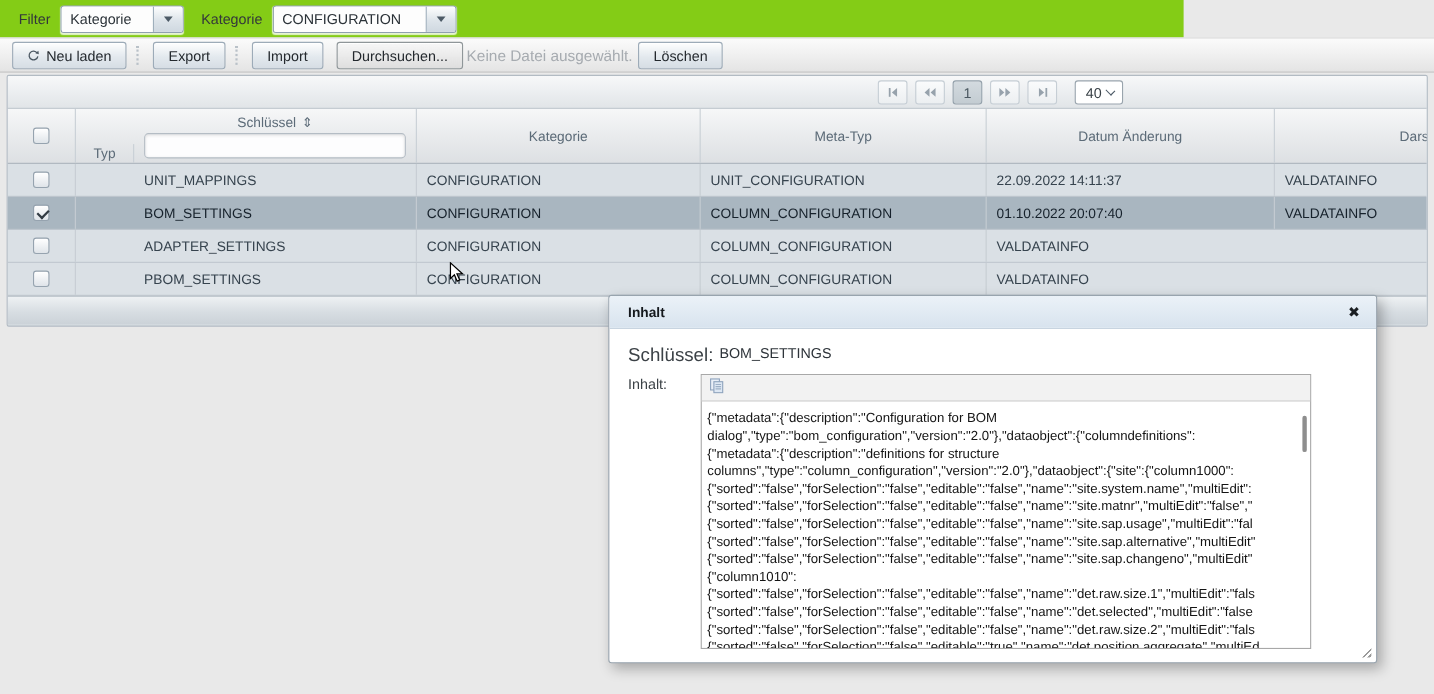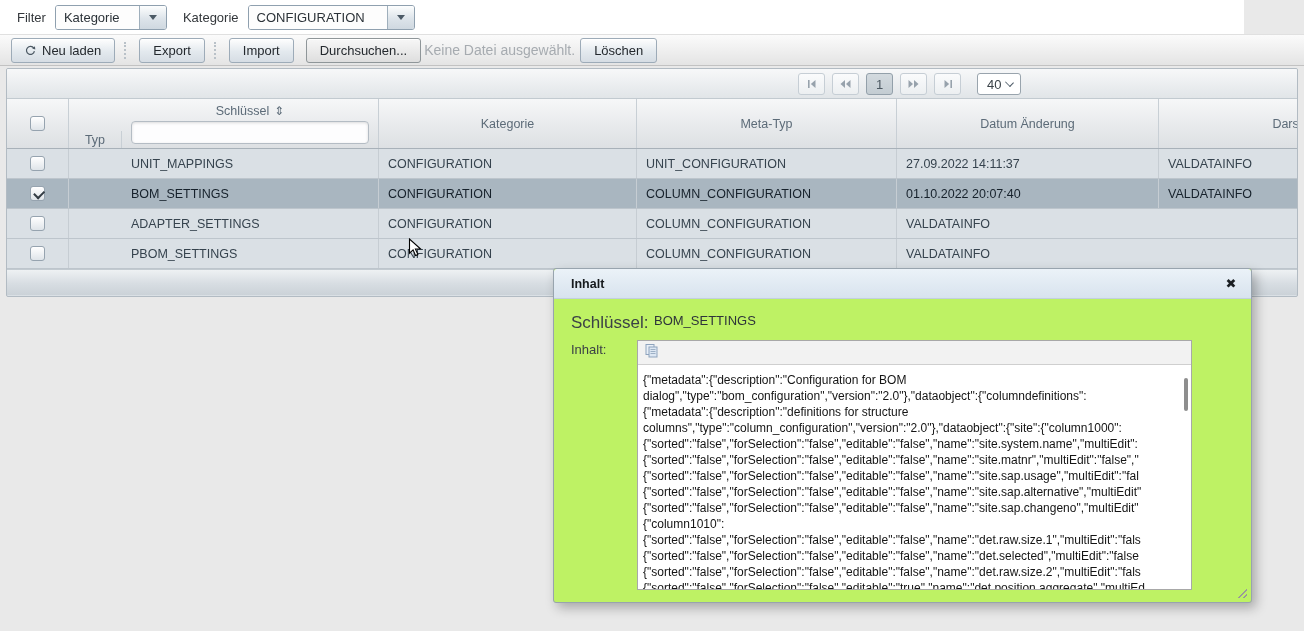--- a/index.html
+++ b/index.html
@@ -1,21 +1,21 @@
 <!DOCTYPE html>
 <html><head>
 <meta charset="utf-8">
 <style>
   * { margin:0; padding:0; box-sizing:border-box; }
   html,body { width:1304px; height:631px; }
   body { font-family:"Liberation Sans", sans-serif; background:#e9e9e9; overflow:hidden; }
   .screen { position:relative; width:1304px; height:631px; background:#e9e9e9; overflow:hidden; }
 
   
-  .filter-bar { position:absolute; left:0; top:0; width:1244px; height:34px; background:#ffffff; display:flex; align-items:center; padding-left:17px; gap:9px; }
+  .filter-bar { position:absolute; left:0; top:0; width:1076px; height:34px; background:#84cc16; display:flex; align-items:center; padding-left:17px; gap:9px; }
   .lbl { font-size:13px; color:#33373b; }
   .dropdown { display:inline-flex; height:25px; border:1px solid #8fa0af; border-radius:3px; background:#fff; overflow:hidden; box-shadow:0 1px 1px rgba(255,255,255,.8); }
   .dropdown .dd-text { display:flex; align-items:center; padding:0 8px; font-size:13px; color:#2b3238; background:#fdfdfd; }
   .dropdown .dd-btn { width:27px; border-left:1px solid #9fafbc; background:linear-gradient(#fdfefe,#dde4ea 55%,#cfd8e0); display:flex; align-items:center; justify-content:center; }
   .tri-down { width:0; height:0; border-left:4px solid transparent; border-right:4px solid transparent; border-top:5px solid #4c5a66; }
   .dd-cat { width:112px; } .dd-cat .dd-text { flex:1; }
   .dd-conf { width:167px; } .dd-conf .dd-text { flex:1; }
 
   
   .toolbar { position:absolute; left:0; top:34px; width:1304px; height:32px; background:linear-gradient(#fbfbfb,#e4e4e4); border-top:1px solid #e0e0e0; border-bottom:1px solid #c2c2c2; display:flex; align-items:center; padding-left:11px; }
@@ -50,21 +50,21 @@
   .trow { display:flex; height:30px; background:#dae0e5; border-bottom:1px solid #bdc5cc; font-size:12.5px; color:#36434e; }
   .trow.selected { background:#a9b6c0; color:#16212b; }
   .td { border-right:1px solid #c6cdd3; display:flex; align-items:center; padding:0 9px; overflow:hidden; white-space:nowrap; }
   .td:last-child { border-right:none; }
   .td.center { justify-content:center; padding:0; }
   .checkbox { width:15px; height:15px; border:1px solid #96a3af; border-radius:3px; background:linear-gradient(#ffffff,#dfe4e9); position:relative; box-shadow:inset 0 1px 1px rgba(255,255,255,.9); }
   .checkbox.checked::after { content:""; position:absolute; left:2.5px; top:3px; width:8px; height:4.5px; border-left:2px solid #333c44; border-bottom:2px solid #333c44; transform:rotate(-45deg); }
   .tfoot { height:26px; background:linear-gradient(#eef1f3,#d7dde2 55%,#cbd2d8); border-top:1px solid #c2cad0; }
 
   
-  .dialog { position:absolute; left:553px; top:268px; width:699px; height:335px; background:#bef264; border:1px solid #98a4ae; border-radius:3px; box-shadow:4px 5px 12px rgba(0,0,0,.28); z-index:10; }
+  .dialog { position:absolute; left:553px; top:268px; width:699px; height:335px; background:#ffffff; border:1px solid #98a4ae; border-radius:3px; box-shadow:4px 5px 12px rgba(0,0,0,.28); z-index:10; }
   .dlg-title { height:30px; background:linear-gradient(#ebf2f8,#d8e3ee); border-bottom:1px solid #c2d0dd; border-radius:3px 3px 0 0; display:flex; align-items:center; padding:0 12px 0 17px; }
   .dlg-title-text { font-size:12.5px; font-weight:bold; color:#15191d; flex:1; }
   .dlg-close { font-size:13px; color:#1a1e22; width:16px; text-align:center; cursor:default; }
   .dlg-row-key { position:absolute; left:17px; top:44px; display:flex; }
   .dlg-lbl { font-size:17px; color:#3b4146; width:66px; }
   .dlg-val { font-size:13px; color:#2e343a; margin-left:17px; }
   .dlg-lbl-inhalt { position:absolute; left:17px; top:73px; font-size:13px; color:#3b4146; }
   .content-box { position:absolute; left:83px; top:71px; width:555px; height:250px; border:1px solid #a8a8a8; background:#fff; }
   .cb-toolbar { height:24px; background:#f2f2f2; border-bottom:1px solid #cfcfcf; display:flex; align-items:center; padding-left:6px; }
   .cb-text { position:absolute; left:0; top:25px; right:8px; bottom:0; overflow:hidden; padding:6px 0 0 5px; font-size:12px; line-height:16px; color:#141414; white-space:pre; }
@@ -177,21 +177,21 @@
     </div>
 
     <div class="trow">
       <div class="td c-check center">
           <span class="checkbox"></span>
         </div>
       <div class="td c-typ center">D</div>
       <div class="td c-key">UNIT_MAPPINGS</div>
       <div class="td c-cat">CONFIGURATION</div>
       <div class="td c-meta">UNIT_CONFIGURATION</div>
-      <div class="td c-date">27.09.2022 14:11:37</div>
+      <div class="td c-date">22.09.2022 14:11:37</div>
       <div class="td c-dar">VALDATAINFO</div>
     </div>
 
     <div class="trow selected">
       <div class="td c-check center">
           <span class="checkbox checked"></span>
         </div>
       <div class="td c-typ center">D</div>
       <div class="td c-key">BOM_SETTINGS</div>
       <div class="td c-cat">CONFIGURATION</div>

